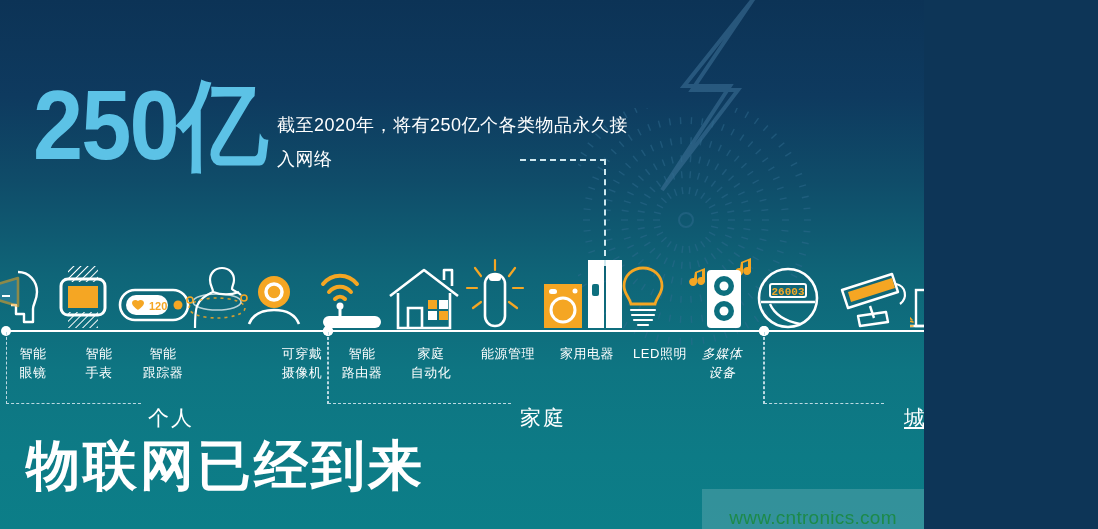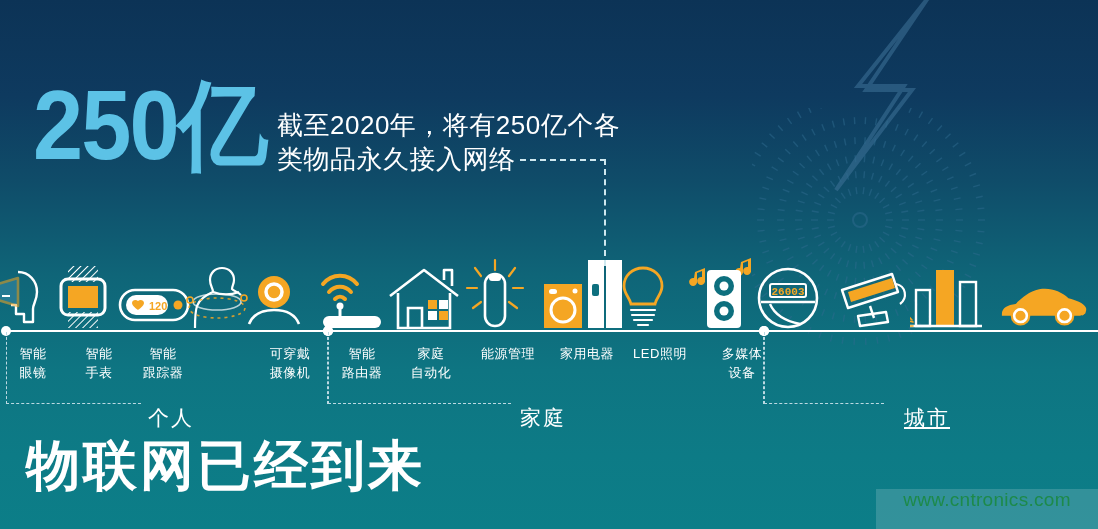--- a/index.html
+++ b/index.html
@@ -4,21 +4,21 @@
 <style>
   html, body { margin:0; padding:0; }
   body {
     width:1098px; height:529px;
     font-family:"Liberation Sans", sans-serif;
     overflow:hidden;
     background:#0d3557;
   }
   #stage {
     position:relative;
-    width:1098px; height:529px;
+    width:924px; height:529px;
     background:linear-gradient(180deg,
       #0c3356 0%,
       #0e3a5f 18%,
       #0f4c69 34%,
       #0f6578 52%,
       #0e7582 70%,
       #0d7b86 86%,
       #0c7e88 100%);
     overflow:hidden;
   }
@@ -35,21 +35,21 @@
     font-weight:700;
     color:#5cc2e6;
     letter-spacing:-2px;
     transform:scaleX(.92);
     transform-origin:left top;
     white-space:nowrap;
   }
   #lede {
     position:absolute; left:277px; top:108px;
     width:360px;
-    font-size:26px; line-height:34px;
+    font-size:18px; line-height:34px;
     color:#ffffff;
     letter-spacing:.5px;
   }
 
   
   #connector-h {
     position:absolute; left:520px; top:159px; width:86px; height:0;
     border-top:2px dashed #cfe8ef;
   }
   #connector-v {
@@ -111,21 +111,21 @@
     position:absolute; left:26px; bottom:26px;
     font-size:54px; font-weight:700; color:#ffffff;
     letter-spacing:3px;
   }
 
   
   #watermark {
     position:absolute; right:0; bottom:0;
     width:222px; height:40px;
     background:rgba(255,255,255,.16);
-    display:flex; align-items:flex-start; justify-content:center;
+    display:flex; align-items:flex-end; justify-content:center;
   }
   #watermark span {
     font-size:19px; color:#1d8a4a; letter-spacing:.3px;
   }
 </style>
 </head>
 <body>
 
 <div id="stage">
 
@@ -594,41 +594,41 @@
      <div class="bracket-l"></div>
      <div class="bracket-r"></div>
      <div class="bracket-b" style="width:135px"></div>
      <div class="labels">
           <div class="item-label" style="left: -15px; width: 84px;">智能
 眼镜</div>
           <div class="item-label" style="left: 51px; width: 84px;">智能
 手表</div>
           <div class="item-label" style="left: 115px; width: 84px;">智能
 跟踪器</div>
-          <div class="item-label" style="left: 242px; width: 84px;">可穿戴
+          <div class="item-label" style="left: 254px; width: 84px;">可穿戴
 摄像机</div>
         </div>
      <div class="group-name" style="left: 142px;">个人</div>
       </div>
       <div class="group" style="left: 328px; width: 436px;">
         <div class="rule"></div>
      <div class="dot left"></div>
      <div class="dot right"></div>
      <div class="bracket-l"></div>
      <div class="bracket-r"></div>
      <div class="bracket-b" style="width:183px"></div>
      <div class="labels">
           <div class="item-label" style="left: -8px; width: 84px;">智能
 路由器</div>
           <div class="item-label" style="left: 61px; width: 84px;">家庭
 自动化</div>
           <div class="item-label" style="left: 138px; width: 84px;">能源管理</div>
           <div class="item-label" style="left: 217px; width: 84px;">家用电器</div>
           <div class="item-label" style="left: 290px; width: 84px;">LED照明</div>
-          <div class="item-label" style="left: 372px; width: 84px;">多媒体
+          <div class="item-label" style="left: 352px; width: 84px; font-style: italic;">多媒体
 设备</div>
         </div>
      <div class="group-name" style="left: 192px;">家庭</div>
       </div>
       <div class="group" style="left: 764px; width: 334px;">
         <div class="rule"></div>
      <div class="dot left"></div>
 
      <div class="bracket-l"></div>
 

